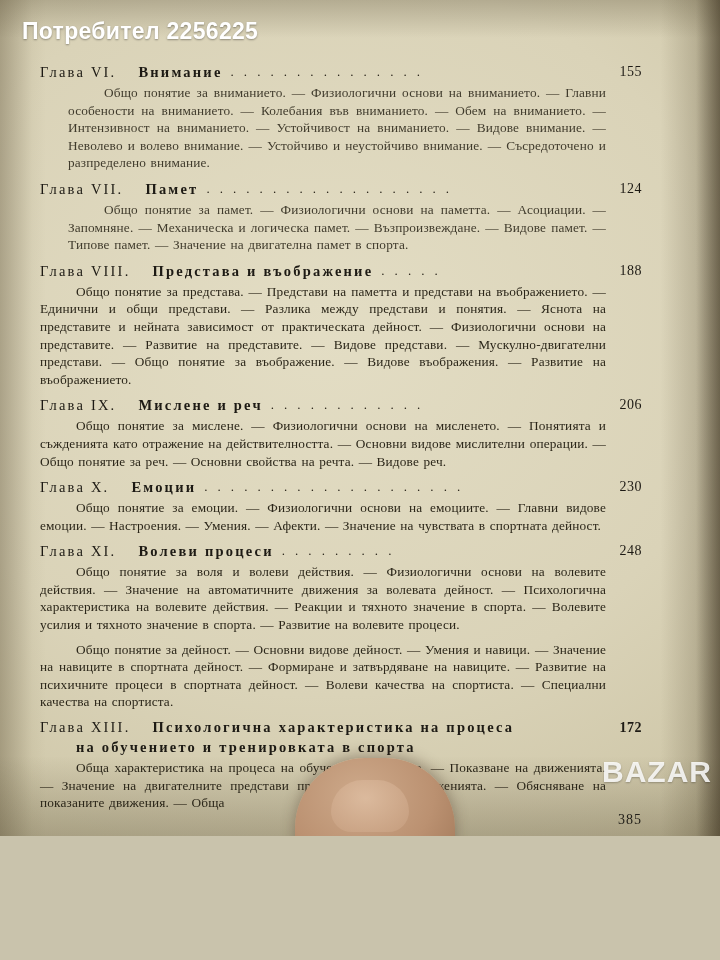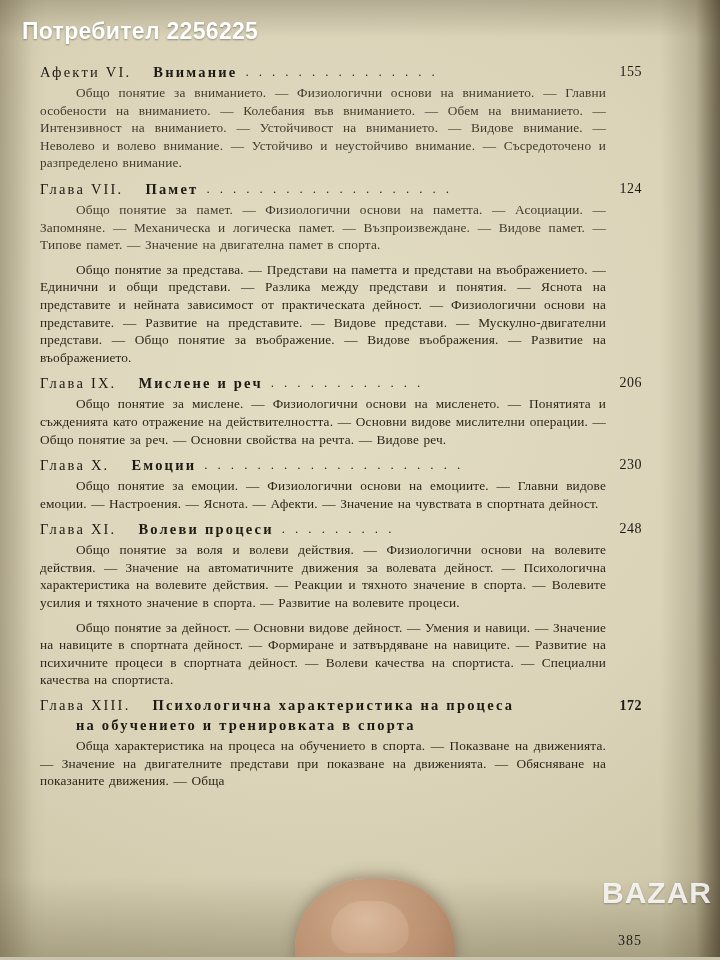--- a/index.html
+++ b/index.html
@@ -9,21 +9,21 @@
   body {
     width: 720px;
     height: 960px;
     overflow: hidden;
     background: #c9c3ac;
     font-family: "Liberation Serif", serif;
   }
   .page {
     position: relative;
     width: 720px;
-    height: 957px;
+    height: 836px;
     background:
       radial-gradient(ellipse 120% 90% at 45% 40%, #e3ddc4 0%, #dad3b8 48%, #cdc5a6 78%, #bdb494 100%);
     overflow: hidden;
   }
   
   .shade-left {
     position: absolute;
     left: 0; top: 0; bottom: 0; width: 46px;
     background: linear-gradient(to right, rgba(90,78,52,0.38), rgba(120,108,74,0.06) 70%, rgba(0,0,0,0));
     pointer-events: none;
@@ -128,21 +128,21 @@
     margin-top: 2px;
     font-size: 13.3px;
     line-height: 17.6px;
     color: #2b2619;
     text-align: justify;
     text-indent: 36px;
     letter-spacing: 0.15px;
     word-spacing: 1px;
     padding-right: 34px;
   }
-  .fade-a { opacity: 0.88; }
+  .fade-a { opacity: 0.88; margin-left: 28px; }
   
   .thumb {
     position: absolute;
     left: 295px;
     bottom: -42px;
     width: 160px;
     height: 120px;
     border-radius: 70px 70px 40px 40px;
     background: radial-gradient(ellipse at 40% 30%, #cda98a 0%, #bb9171 55%, #9d7455 100%);
     box-shadow: 0 -4px 14px rgba(60,40,25,0.35);
@@ -188,52 +188,56 @@
   <div class="shade-right"></div>
   <div class="shade-bottom"></div>
   <div class="spine-curl"></div>
 
   <div class="watermark-top">Потребител 2256225</div>
 
   <div class="content">
 
     <div class="entry">
       <span class="chapter-line">
-        <span class="chapter-label">Афекти VI.</span><span class="chapter-title">Внимание</span><span class="dots">. . . . . . . . . . . . . . .</span>
+        <span class="chapter-label">Глава VI.</span><span class="chapter-title">Внимание</span><span class="dots">. . . . . . . . . . . . . . .</span>
         <span class="page-no">155</span>
       </span>
       <div class="desc fade-a">Общо понятие за вниманието. — Физиологични основи на вниманието. — Главни особености на вниманието. — Колебания във вниманието. — Обем на вниманието. — Интензивност на вниманието. — Устойчивост на вниманието. — Видове внимание. — Неволево и волево внимание. — Устойчиво и неустойчиво внимание. — Съсредоточено и разпределено внимание.</div>
     </div>
 
     <div class="entry">
       <span class="chapter-line">
         <span class="chapter-label">Глава VII.</span><span class="chapter-title">Памет</span><span class="dots">. . . . . . . . . . . . . . . . . . .</span>
         <span class="page-no">124</span>
       </span>
       <div class="desc fade-a">Общо понятие за памет. — Физиологични основи на паметта. — Асоциации. — Запомняне. — Механическа и логическа памет. — Възпроизвеждане. — Видове памет. — Типове памет. — Значение на двигателна памет в спорта.</div>
     </div>
 
     <div class="entry">
+      <span class="chapter-line">
+        <span class="chapter-label">Глава VIII.</span><span class="chapter-title">Представа и въображение</span><span class="dots">. . . . .</span>
+        <span class="page-no">188</span>
+      </span>
       <div class="desc">Общо понятие за представа. — Представи на паметта и представи на въображението. — Единични и общи представи. — Разлика между представи и понятия. — Яснота на представите и нейната зависимост от практическата дейност. — Физиологични основи на представите. — Развитие на представите. — Видове представи. — Мускулно-двигателни представи. — Общо понятие за въображение. — Видове въображения. — Развитие на въображението.</div>
     </div>
 
     <div class="entry">
       <span class="chapter-line">
         <span class="chapter-label">Глава IX.</span><span class="chapter-title">Мислене и реч</span><span class="dots">. . . . . . . . . . . .</span>
         <span class="page-no">206</span>
       </span>
       <div class="desc">Общо понятие за мислене. — Физиологични основи на мисленето. — Понятията и съжденията като отражение на действителността. — Основни видове мислителни операции. — Общо понятие за реч. — Основни свойства на речта. — Видове реч.</div>
     </div>
 
     <div class="entry">
       <span class="chapter-line">
         <span class="chapter-label">Глава X.</span><span class="chapter-title">Емоции</span><span class="dots">. . . . . . . . . . . . . . . . . . . .</span>
         <span class="page-no">230</span>
       </span>
-      <div class="desc">Общо понятие за емоции. — Физиологични основи на емоциите. — Главни видове емоции. — Настроения. — Яснота. — Афекти. — Значение на чувствата в спортната дейност.</div>
+      <div class="desc">Общо понятие за емоции. — Физиологични основи на емоциите. — Главни видове емоции. — Настроения. — Умения. — Афекти. — Значение на чувствата в спортната дейност.</div>
     </div>
 
     <div class="entry">
       <span class="chapter-line">
         <span class="chapter-label">Глава XI.</span><span class="chapter-title">Волеви процеси</span><span class="dots">. . . . . . . . .</span>
         <span class="page-no">248</span>
       </span>
       <div class="desc">Общо понятие за воля и волеви действия. — Физиологични основи на волевите действия. — Значение на автоматичните движения за волевата дейност. — Психологична характеристика на волевите действия. — Реакции и тяхното значение в спорта. — Волевите усилия и тяхното значение в спорта. — Развитие на волевите процеси.</div>
     </div>
 

